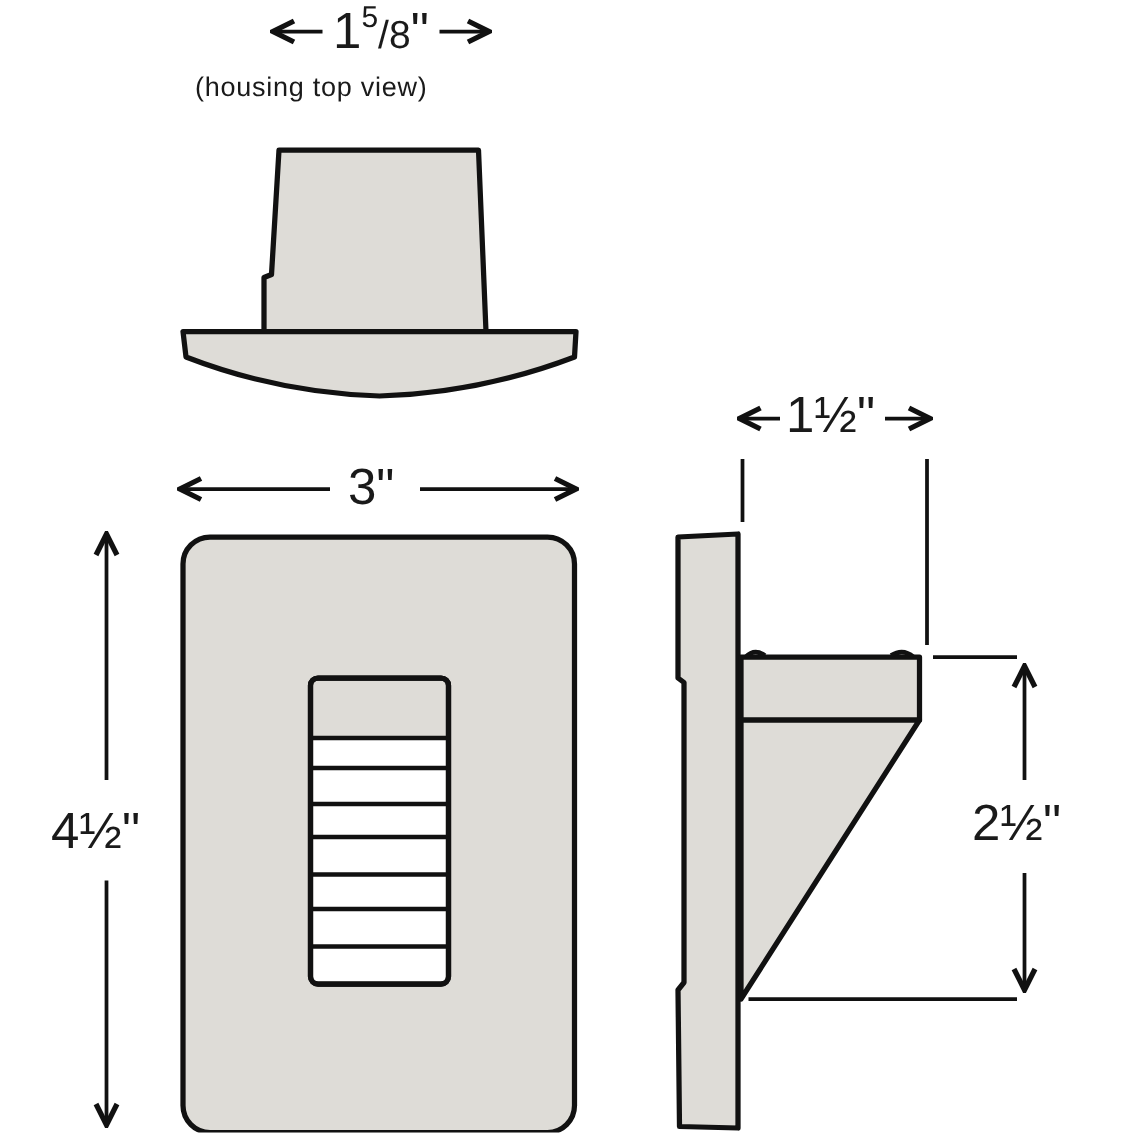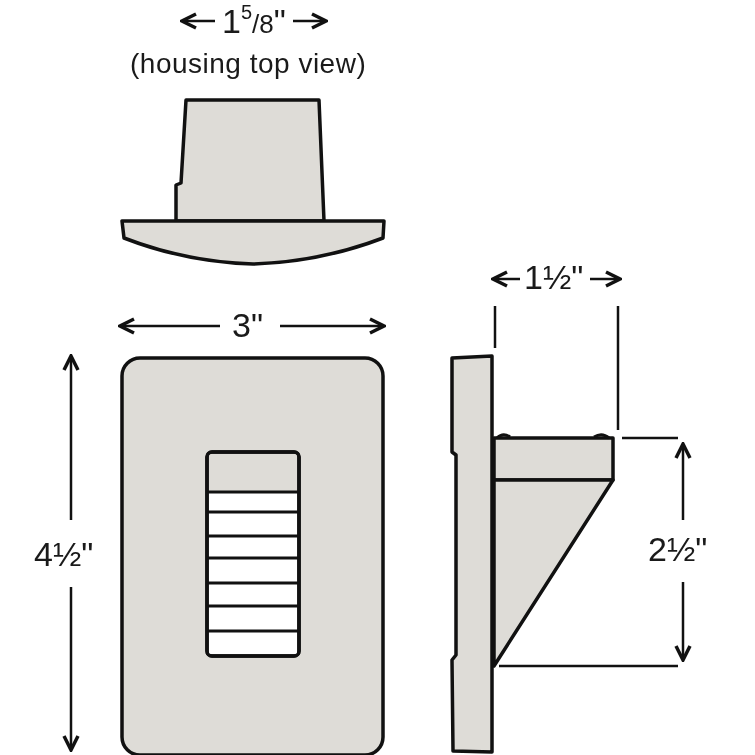--- a/index.html
+++ b/index.html
@@ -1,20 +1,20 @@
 <!DOCTYPE html>
 <html><head>
 <meta charset="utf-8">
 <style>
   html, body { margin:0; padding:0; background:#ffffff; }
   body { width:755px; height:755px; position:relative; overflow:hidden; font-family:"Liberation Sans", sans-serif; }
   svg { position:absolute; left:0; top:0; }
   .lbl { position:absolute; color:#1a1a1a; font-family:"Liberation Sans", sans-serif; white-space:nowrap; }
   .big { font-size:34px; }
-  .sub { font-size:28px; letter-spacing:0.5px; }
+  .sub { font-size:18px; letter-spacing:0.5px; }
 </style>
 </head>
 <body>
 
 <svg width="755" height="755" viewBox="0 0 755 755">
   <defs>
     <marker id="ah" viewBox="0 0 10 10" refX="9" refY="5" markerWidth="7" markerHeight="7" orient="auto-start-reverse">
       <path d="M1,1 L9,5 L1,9" fill="none" stroke="#111" stroke-width="2"></path>
     </marker>
   </defs>

